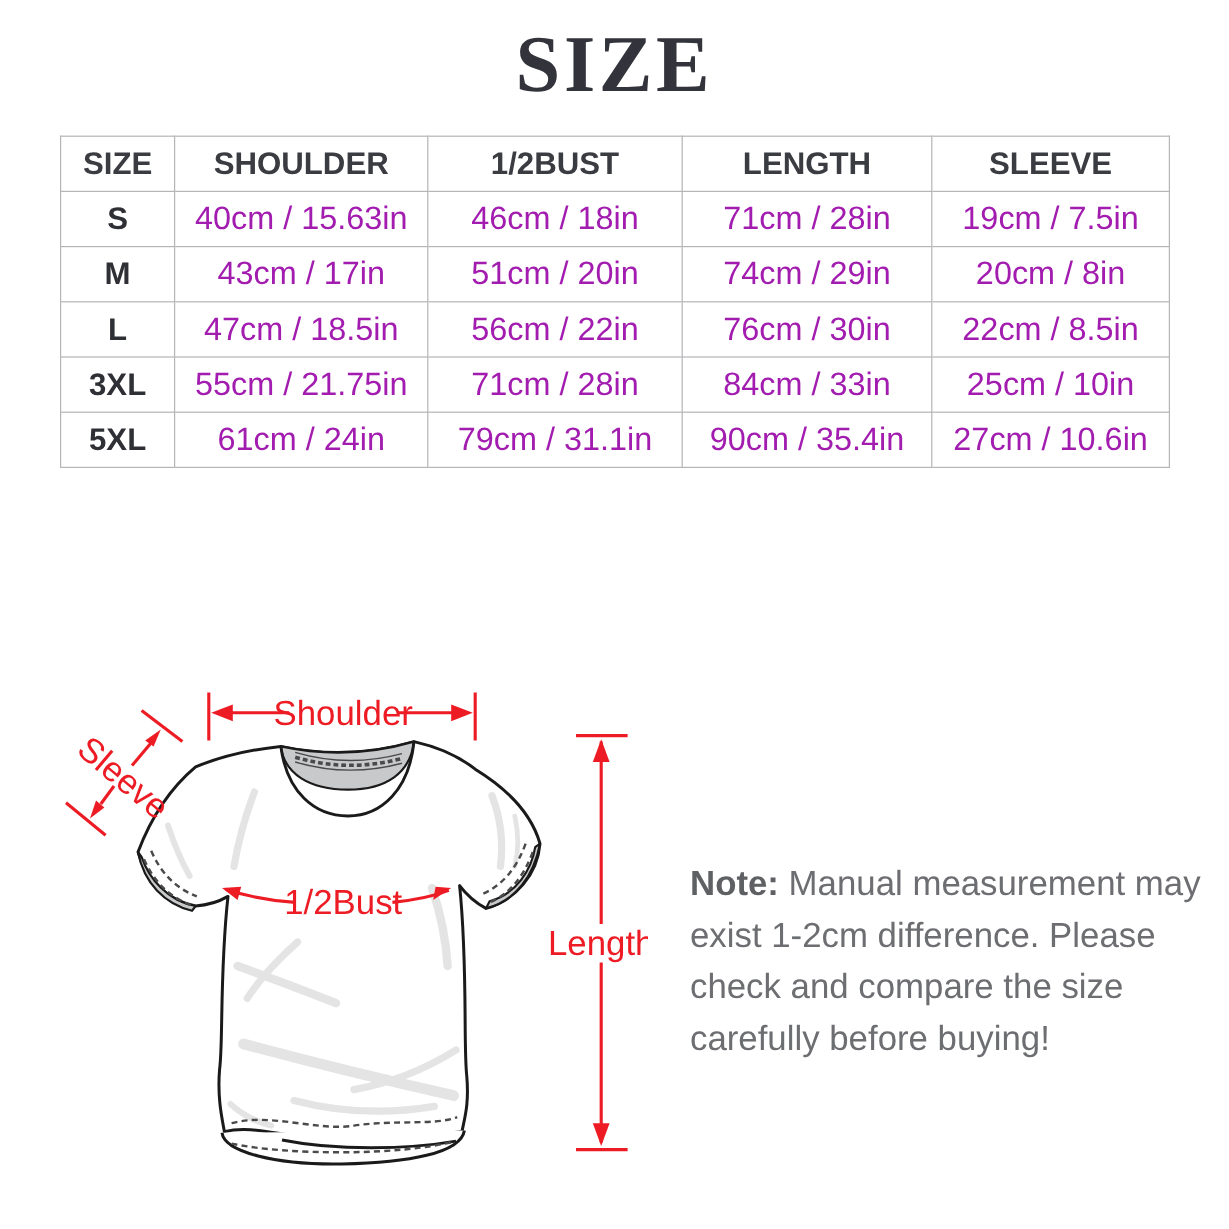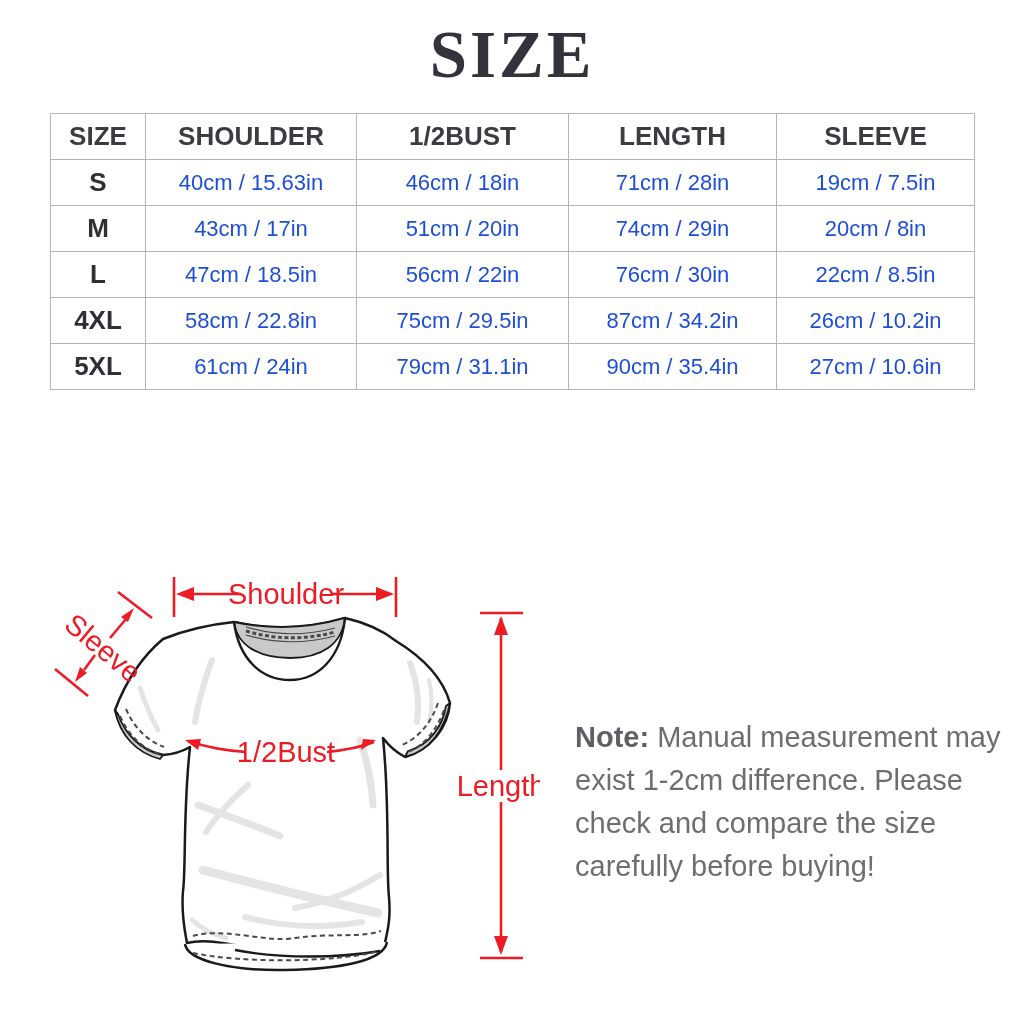--- a/index.html
+++ b/index.html
@@ -32,22 +32,22 @@
     vertical-align:middle;
     padding:0;
   }
   .size-table th {
     font-size:26px;
     font-weight:bold;
     color:#3b3c41;
     background:#ffffff;
   }
   .size-table td {
-    font-size:22px;
-    color:#1d4ed8;
+    font-size:27px;
+    color:#a21caf;
     background:#ffffff;
   }
   .size-table td.size-col {
     font-weight:bold;
     font-size:26px;
     color:#2f3035;
   }
   .diagram {
     position:absolute; left:40px; top:570px;
     width:500px; height:430px;
@@ -110,25 +110,25 @@
         <td>20cm / 8in</td>
       </tr>
       <tr>
         <td class="size-col">L</td>
         <td>47cm / 18.5in</td>
         <td>56cm / 22in</td>
         <td>76cm / 30in</td>
         <td>22cm / 8.5in</td>
       </tr>
       <tr>
-        <td class="size-col">4XL</td>
-        <td>58cm / 22.8in</td>
-        <td>75cm / 29.5in</td>
-        <td>87cm / 34.2in</td>
-        <td>26cm / 10.2in</td>
+        <td class="size-col">3XL</td>
+        <td>55cm / 21.75in</td>
+        <td>71cm / 28in</td>
+        <td>84cm / 33in</td>
+        <td>25cm / 10in</td>
       </tr>
       <tr>
         <td class="size-col">5XL</td>
         <td>61cm / 24in</td>
         <td>79cm / 31.1in</td>
         <td>90cm / 35.4in</td>
         <td>27cm / 10.6in</td>
       </tr>
     </tbody>
 </table>

